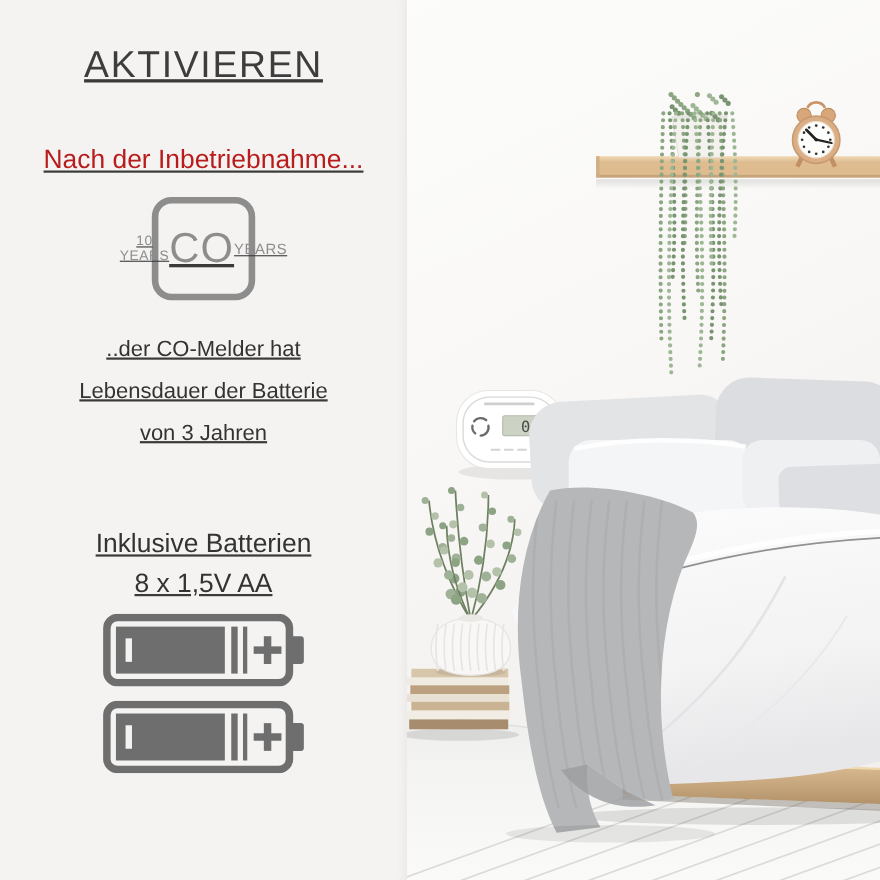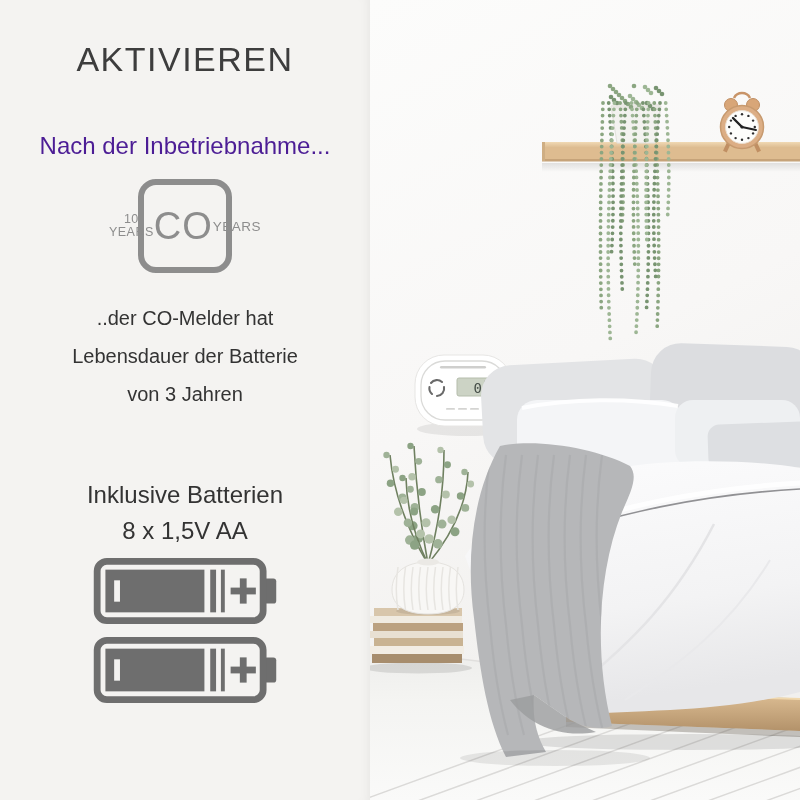--- a/index.html
+++ b/index.html
@@ -1,23 +1,23 @@
 <!DOCTYPE html>
 <html style="--panel-bg: #f4f3f1; --text-dark: #3a3a3a; --badge-gray: #8d8d8d; --battery-gray: #6e6e6e; --lcd-green: #ccd3c5; --shelf-wood: #debc90; --clock-copper: #dcae85; --plant-green: #8ba681;"><head>
 <meta charset="utf-8">
 <style>
   html,body{margin:0;padding:0;background:#fff;}
   .canvas{position:relative;width:800px;height:800px;overflow:hidden;
     font-family:"Liberation Sans",sans-serif;background:#fff;}
   
   .panel{position:absolute;left:0;top:0;width:370px;height:800px;
     background:var(--panel-bg,#f4f3f1);color:var(--text-dark,#3a3a3a);
-    text-align:center;box-shadow:inset -9px 0 12px -9px rgba(0,0,0,.07);}
+    text-align:center;box-shadow:inset -9px 0 12px -9px rgba(0,0,0,.07);text-decoration:underline;}
   .panel-title{margin:40px 0 0;font-size:34px;font-weight:400;letter-spacing:1.5px;color:#3d3d3d;}
-  .panel-intro{margin:52px 0 0;font-size:24px;line-height:30px;color:#4c1d95;}
+  .panel-intro{margin:52px 0 0;font-size:24px;line-height:30px;color:#b91c1c;}
   .badge{width:94px;height:94px;border:6px solid var(--badge-gray,#8d8d8d);border-radius:18px;
     margin:18px auto 0;display:flex;justify-content:center;align-items:center;
     color:var(--badge-gray,#8d8d8d);box-sizing:border-box;background:transparent;}
   .badge .t{font-size:12.5px;letter-spacing:.5px;line-height:13px;}
   .badge .big{font-size:38px;line-height:36px;letter-spacing:1px;}
   .badge .b{font-size:13.5px;letter-spacing:.5px;line-height:15px;}
   .body-text{margin:26px 0 0;font-size:20px;line-height:38px;color:#333;}
   .batt-note{margin:64px 0 0;font-size:24px;line-height:36px;color:#333;}
   .batteries{margin:9px auto 0;display:flex;flex-direction:column;gap:13px;align-items:center;}
   .batt{width:186px;height:66px;color:var(--battery-gray,#6e6e6e);display:block;}

